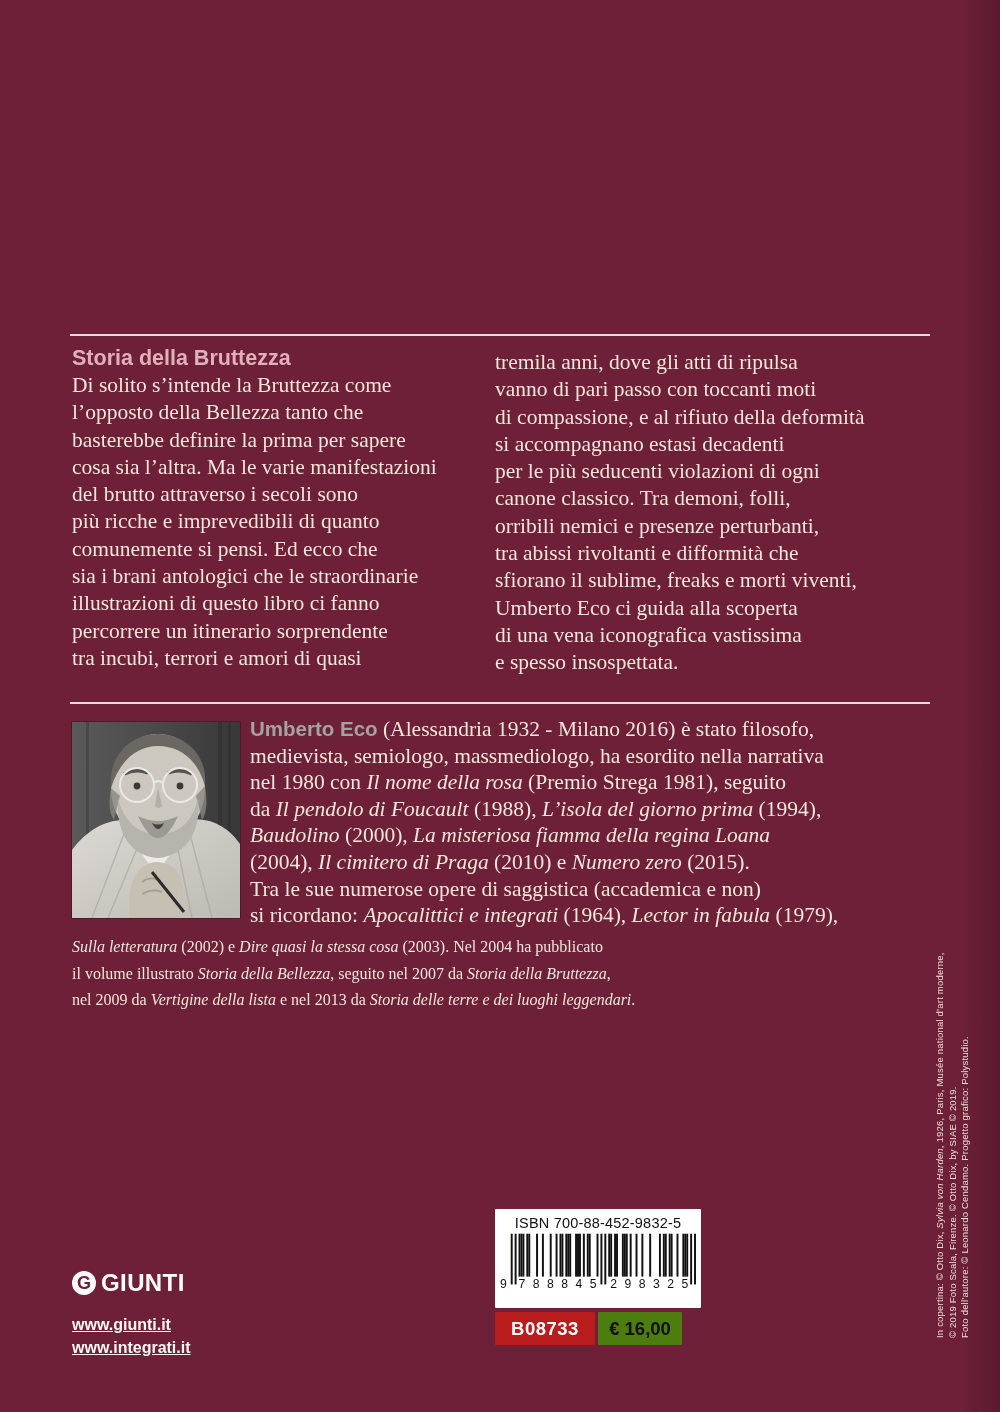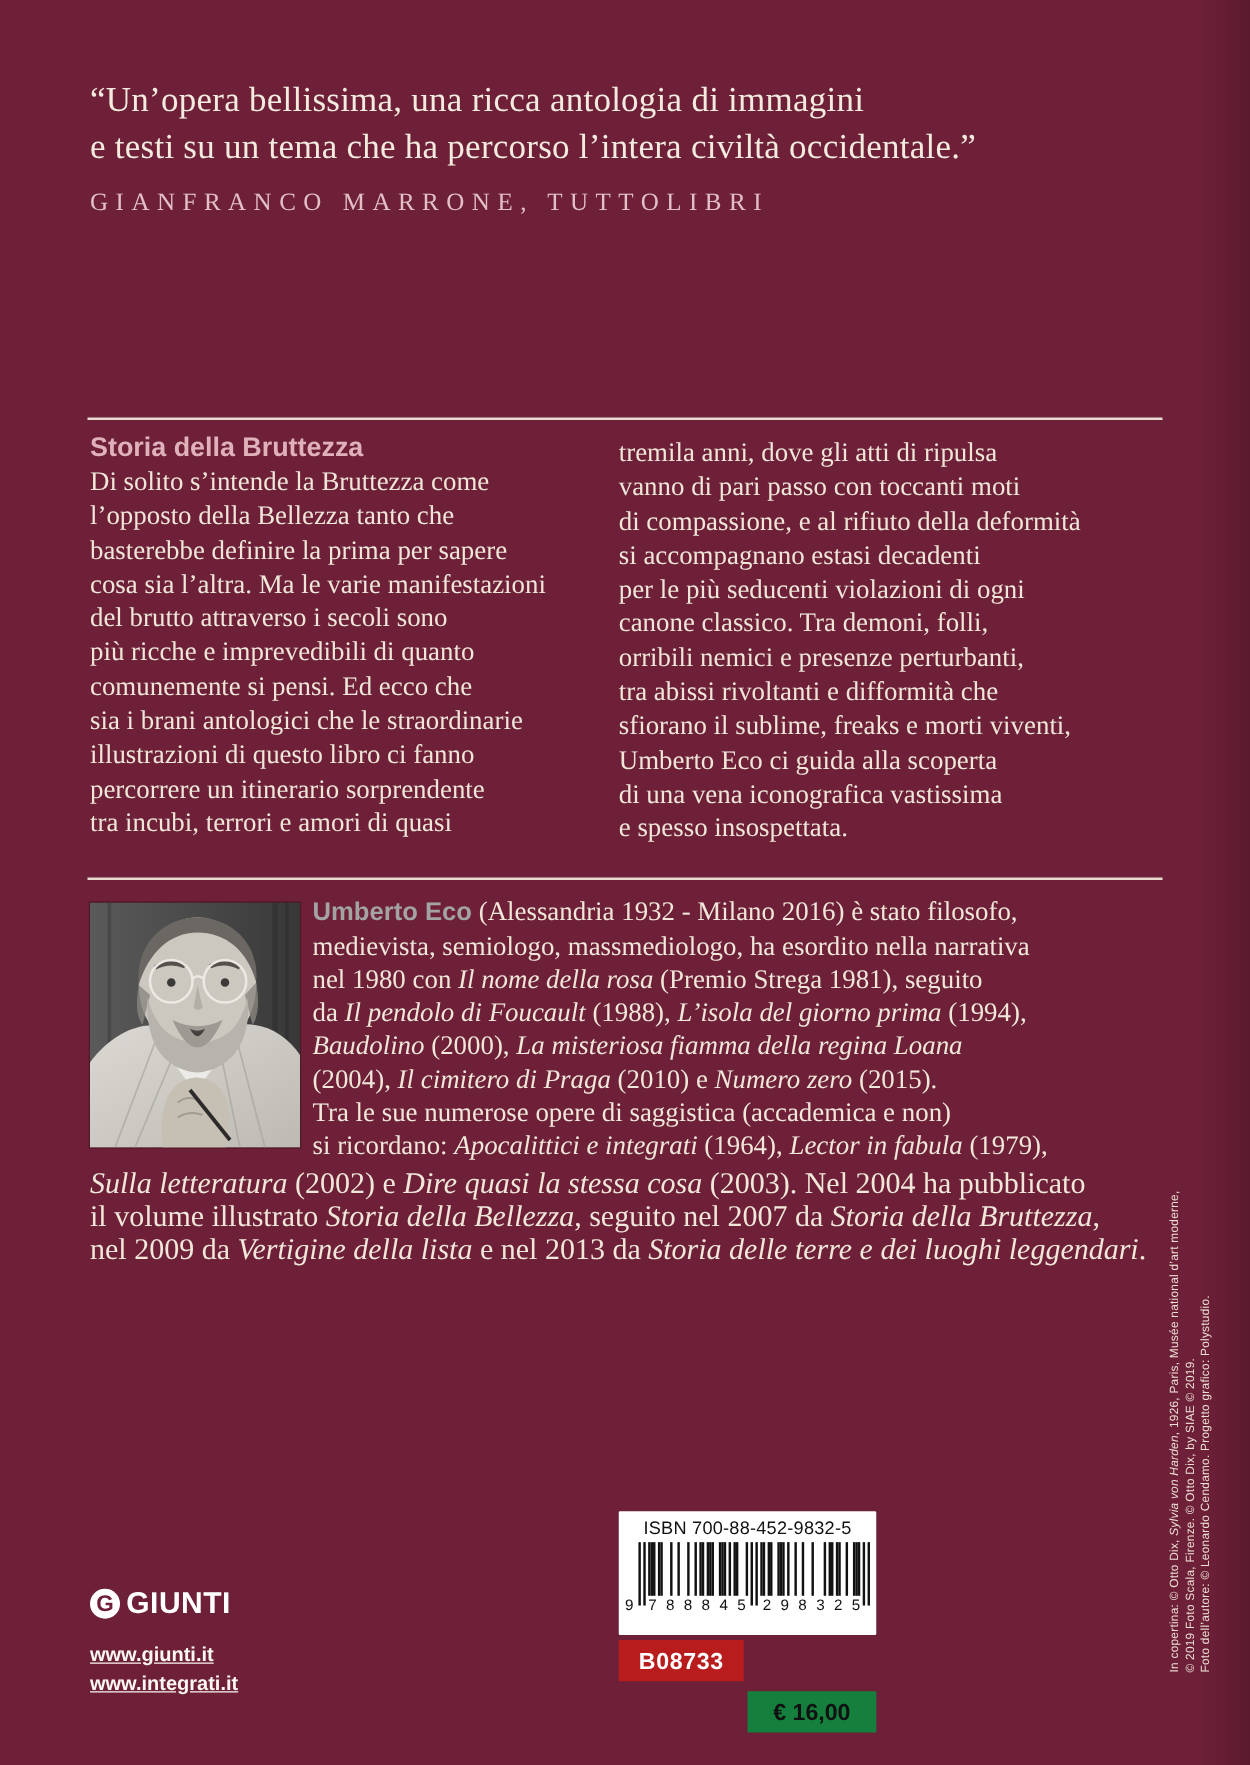--- a/index.html
+++ b/index.html
@@ -30,64 +30,59 @@
   .col-right{left:495px;top:349px;width:445px;}
   .syn-title{margin:0 0 1px 0;font-family:"Liberation Sans",sans-serif;
     font-weight:bold;font-size:21.5px;line-height:25px;color:#e0b1bb;}
   
   .bio-photo{position:absolute;left:72px;top:722px;width:168px;height:196px;
     box-shadow:0 0 0 1px rgba(0,0,0,.25);}
   .bio-photo svg{display:block;}
   .bio-top{position:absolute;left:250px;top:716px;width:676px;margin:0;
     font-size:21.5px;line-height:26.6px;color:#f0e7da;}
   .bio-bottom{position:absolute;left:72px;top:934px;width:868px;margin:0;
-    font-size:24px;line-height:26.6px;color:#f0e7da;}
+    font-size:16px;line-height:26.6px;color:#f0e7da;}
   .author{font-family:"Liberation Sans",sans-serif;font-weight:bold;
     font-size:20.5px;color:#a3a3a3;}
   .it{font-style:italic;}
   
   .credits{position:absolute;left:934px;top:1338px;width:360px;
     transform:rotate(-90deg);transform-origin:0 0;
     font-family:"Liberation Sans",sans-serif;font-size:9.5px;font-weight:500;
     line-height:12.5px;letter-spacing:.2px;color:#eddfd6;white-space:nowrap;z-index:2;}
   
   .barcode{position:absolute;left:495px;top:1209px;width:206px;}
   .barcode-box{background:#fff;border-radius:1px;height:99px;
     box-sizing:border-box;padding-top:6px;text-align:center;}
   .isbn{font-family:"Liberation Sans",sans-serif;font-size:14.5px;
     letter-spacing:.2px;color:#111;}
   .barcode-box svg{margin-top:2px;}
   .barcode-row{display:flex;gap:3px;margin-top:4px;}
   .code-box,.price-box{height:33px;display:flex;align-items:center;justify-content:center;
     font-family:"Liberation Sans",sans-serif;font-weight:bold;font-size:18.5px;
     border-radius:1px;}
   .code-box{width:100px;background:#b91c1c;color:#fff;letter-spacing:.5px;}
-  .price-box{width:103px;background:#15803d;color:#111;margin-top:41px;}
+  .price-box{width:84px;background:#4d7c0f;color:#111;}
   
   .publisher{position:absolute;left:72px;top:1269px;}
   .logo-row{display:flex;align-items:center;gap:5px;}
   .logo-circle{width:24px;height:24px;border-radius:50%;background:#fff;
     color:#6d2037;font-family:"Liberation Sans",sans-serif;font-weight:900;
     font-size:18px;line-height:1;display:flex;align-items:center;justify-content:center;}
   .logo-word{font-family:"Liberation Sans",sans-serif;font-weight:bold;
     font-size:24px;letter-spacing:.4px;color:#fff;}
   .urls{margin-top:17px;font-family:"Liberation Sans",sans-serif;font-weight:bold;
     font-size:16px;line-height:22.5px;color:#fdf8f2;}
   .urls div{cursor:default;text-decoration:underline;}
 </style>
 </head>
 <body>
 
 <div class="page">
 
-  <div class="quote-block">
-    <p class="quote">“Un’opera bellissima, una ricca antologia di immagini
-e testi su un tema che ha percorso l’intera civiltà occidentale.”</p>
-    <p class="quote-attrib">GIANFRANCO MARRONE, TUTTOLIBRI</p>
-  </div>
 
   <div class="divider d1"></div>
 
   <div class="col col-left">
     <h3 class="syn-title">Storia della Bruttezza</h3>
     <p>Di solito s’intende la Bruttezza come
 l’opposto della Bellezza tanto che
 basterebbe definire la prima per sapere
 cosa sia l’altra. Ma le varie manifestazioni
 del brutto attraverso i secoli sono

